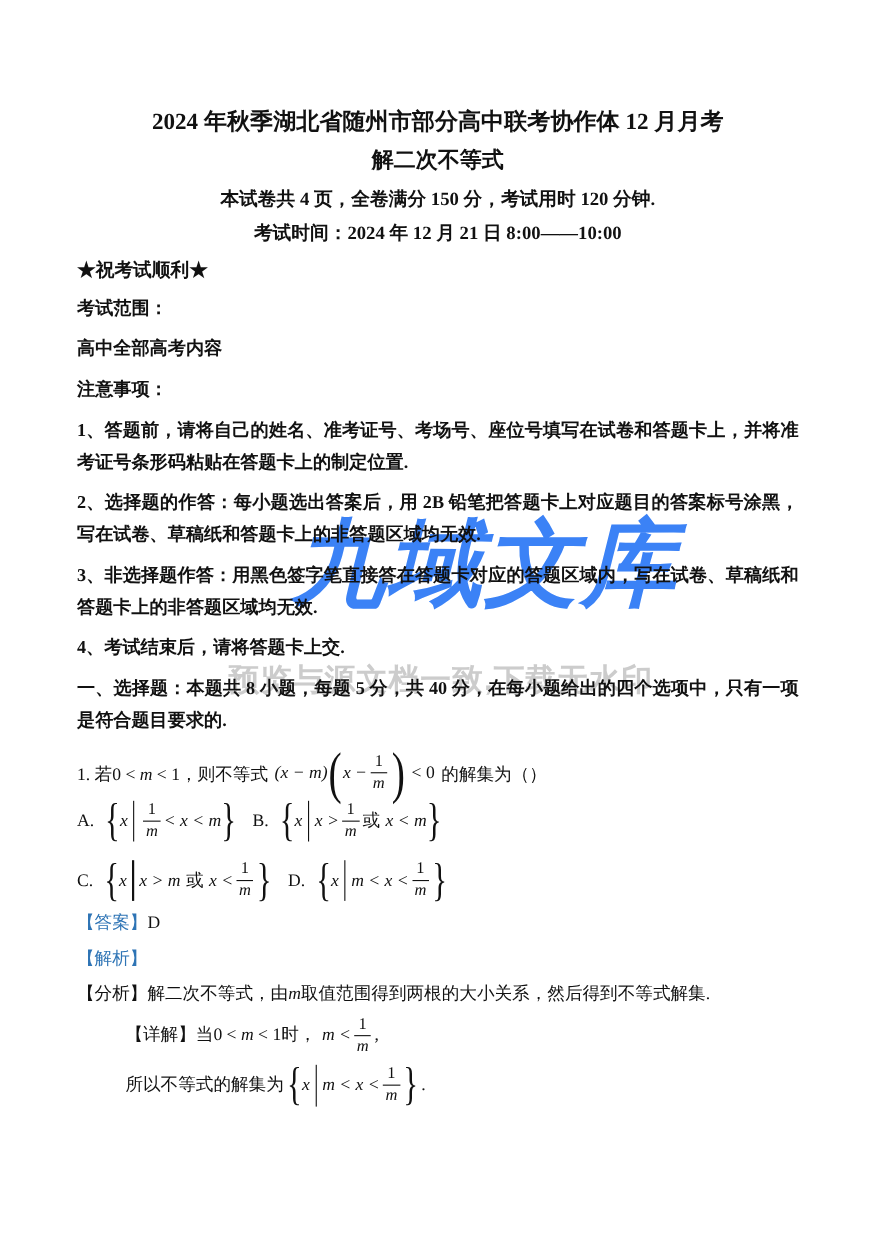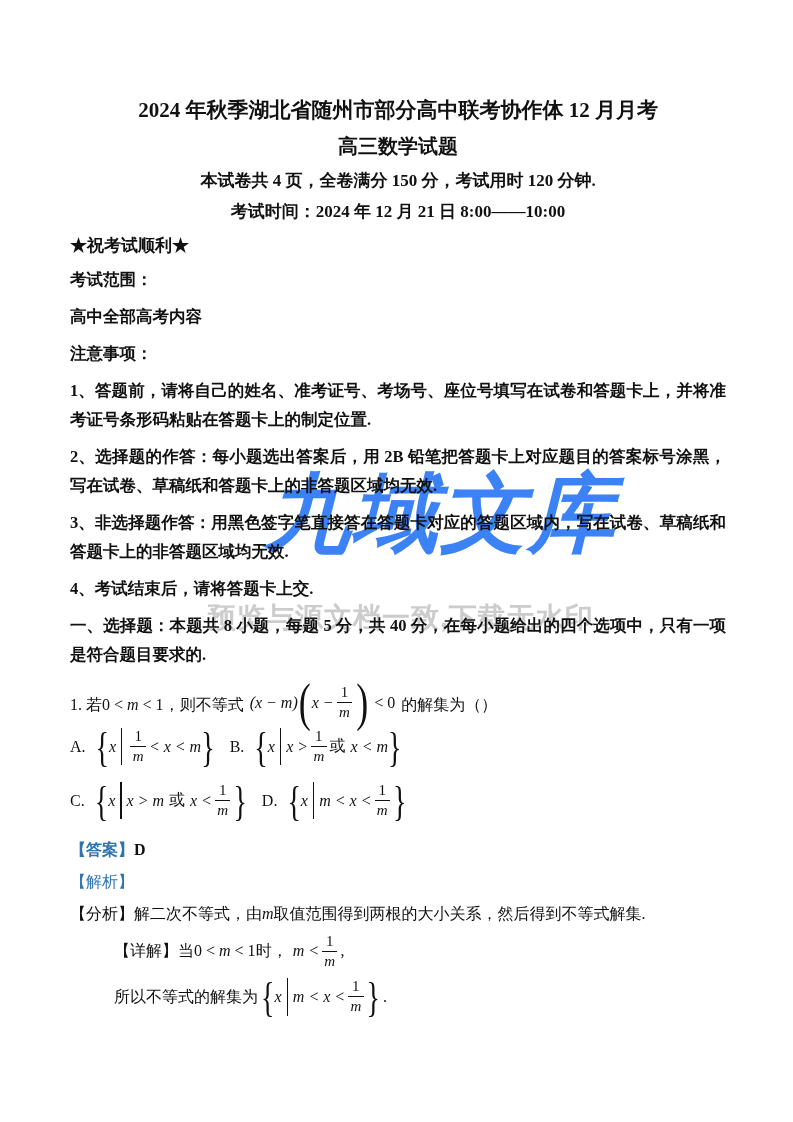--- a/index.html
+++ b/index.html
@@ -68,21 +68,21 @@
 <div class="page">
 
   <div class="wm-layer">
     <div class="wm-brand">九域文库</div>
     <div class="wm-tagline">预览与源文档一致,下载无水印</div>
   </div>
 
   <div class="content">
 
     <div class="title1">2024 年秋季湖北省随州市部分高中联考协作体 12 月月考</div>
-    <div class="title2">高三数学试题</div>
+    <div class="title2">解二次不等式</div>
     <div class="subline">本试卷共 4 页，全卷满分 150 分，考试用时 120 分钟.</div>
     <div class="subline2">考试时间：2024 年 12 月 21 日 8:00——10:00</div>
     <div class="wish">★祝考试顺利★</div>
 
     <p class="para first">考试范围：</p>
     <p class="para">高中全部高考内容</p>
     <p class="para">注意事项：</p>
     <p class="para">1、答题前，请将自己的姓名、准考证号、考场号、座位号填写在试卷和答题卡上，并将准考证号条形码粘贴在答题卡上的制定位置.</p>
     <p class="para">2、选择题的作答：每小题选出答案后，用 2B 铅笔把答题卡上对应题目的答案标号涂黑，写在试卷、草稿纸和答题卡上的非答题区域均无效.</p>
     <p class="para">3、非选择题作答：用黑色签字笔直接答在答题卡对应的答题区域内，写在试卷、草稿纸和答题卡上的非答题区域均无效.</p>
@@ -169,21 +169,21 @@
           <span class="mi ws">m &lt; x &lt;</span>
           <span class="frac">
               <span class="num">1</span>
               <span class="den mi">m</span>
             </span>
           <span class="sbrace">}</span>
         </span>
       </span>
     </div>
 
-    <div class="ans-line" style="margin-top:14px;font-weight:bold;">
+    <div class="ans-line" style="margin-top:4px;">
       <span class="blue">【答案】</span>
       <span>D</span>
     </div>
 
     <div class="ans-line">
       <span class="blue">【解析】</span>
     </div>
 
     <div class="ans-line">
       <span>【分析】</span>

